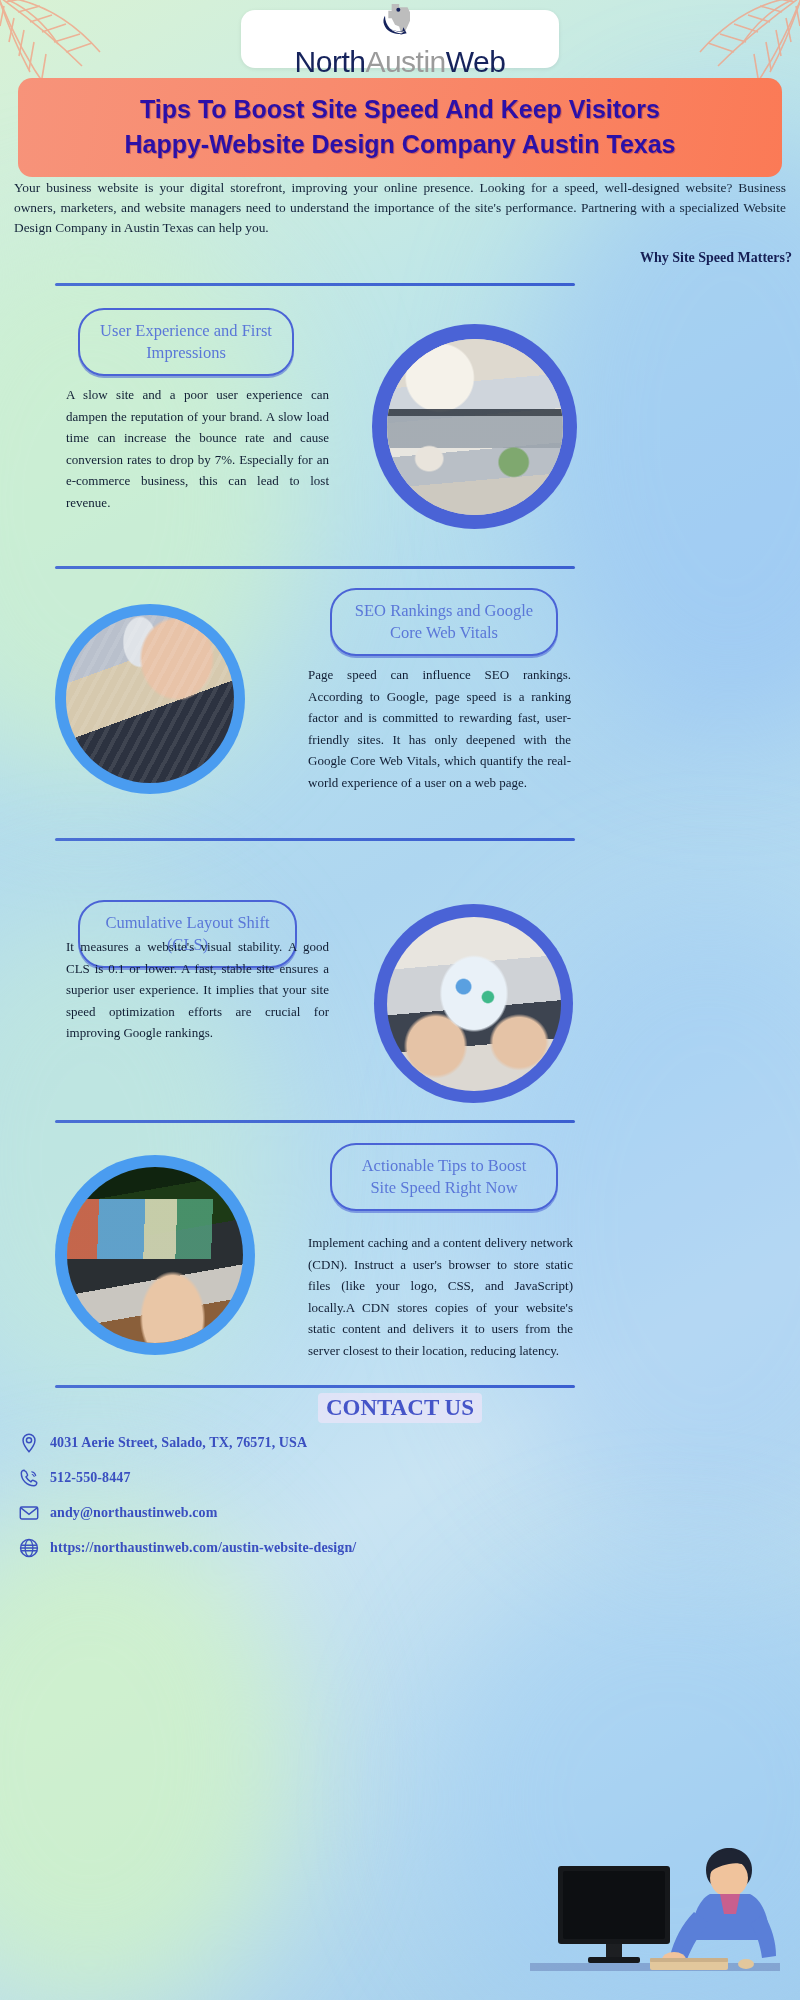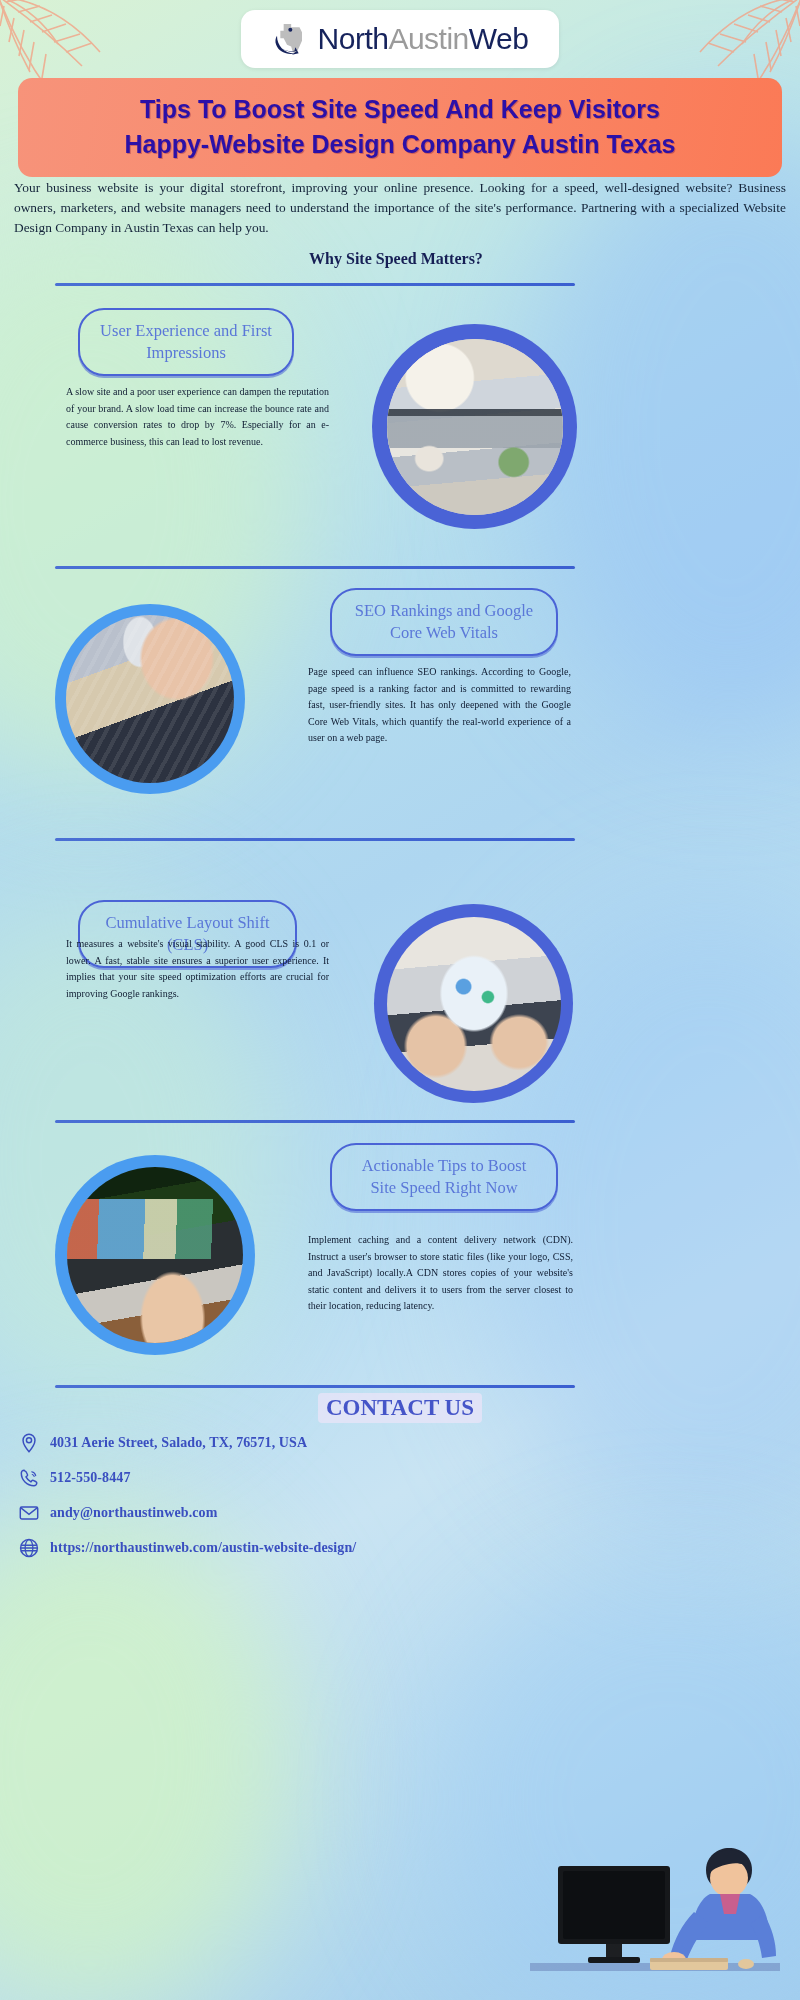--- a/index.html
+++ b/index.html
@@ -53,20 +53,21 @@
     top: 10px;
     width: 318px;
     height: 58px;
     background: #ffffff;
     border-radius: 14px;
     display: flex;
     align-items: center;
     justify-content: center;
     gap: 6px;
     box-shadow: 0 1px 4px rgba(0,0,0,0.08);
+    flex-direction: column;
   }
   .logo-mark { width: 40px; height: 40px; flex: 0 0 auto; }
   .logo-text {
     font-family: "Liberation Sans", sans-serif;
     font-size: 30px;
     letter-spacing: -0.5px;
     white-space: nowrap;
   }
   .logo-text .dark { color: #16235c; font-weight: 400; }
   .logo-text .grey { color: #9b9b9b; font-weight: 400; }
@@ -102,23 +103,23 @@
     color: #14243a;
     text-align: justify;
   }
 
   
   .section-heading {
     position: absolute;
     left: 0;
     top: 250px;
     width: 792px;
-    text-align: center;
+    text-align: right;
     font-weight: bold;
-    font-size: 16px;
+    font-size: 14px;
     color: #161f55;
   }
 
   .divider {
     position: absolute;
     height: 3px;
     background: linear-gradient(90deg,#4a6fd4,#3b5fd0);
     border-radius: 2px;
     left: 55px;
     width: 520px;
@@ -134,21 +135,21 @@
     text-align: center;
     font-weight: normal;
     font-size: 16.5px;
     line-height: 1.32;
     color: #5a77d8;
     background: transparent;
     box-shadow: 0 2px 0 rgba(74,99,214,0.55);
   }
 
   .body-text {
-    font-size: 10px;
+    font-size: 13px;
     line-height: 1.66;
     color: #101d33;
     text-align: justify;
   }
   .photo-ring {
     position: relative;
     border-radius: 50%;
     display: flex;
     align-items: center;
     justify-content: center;

